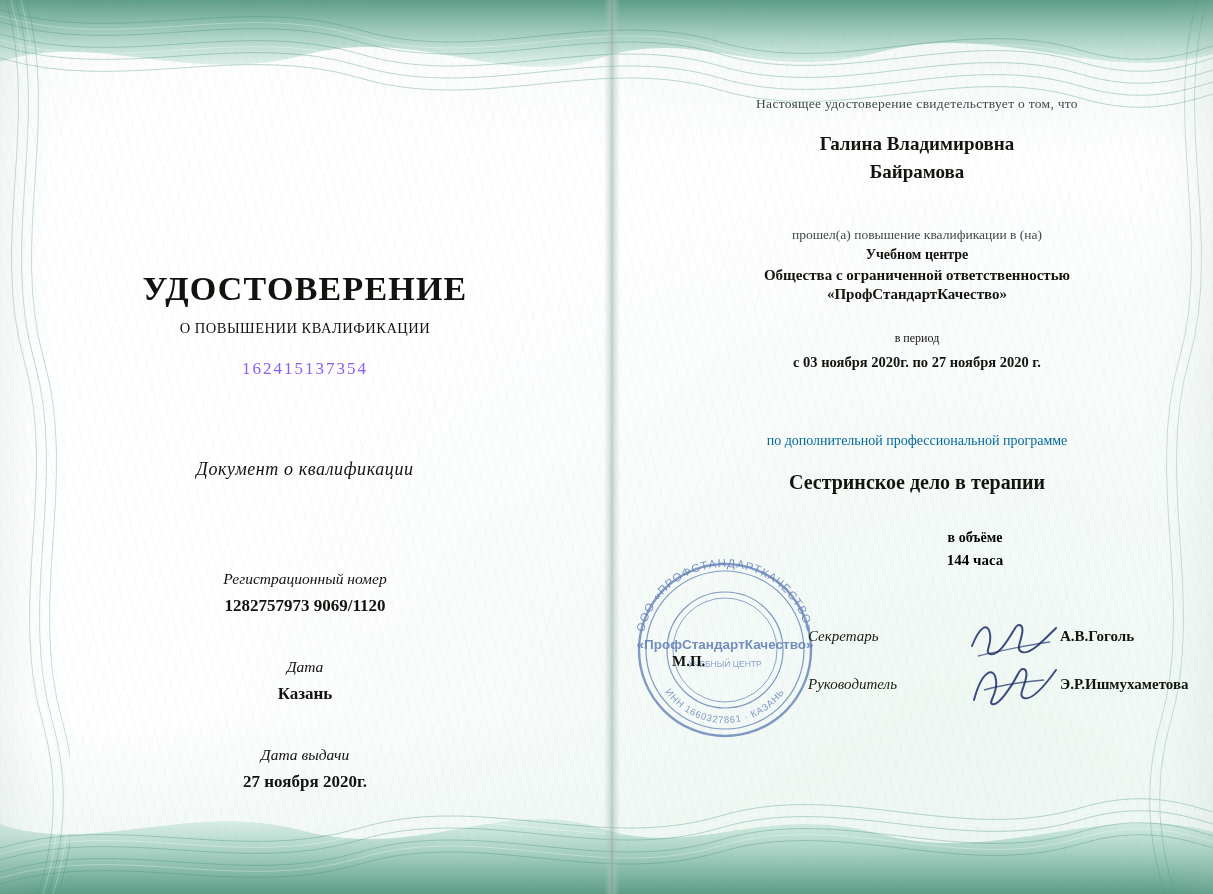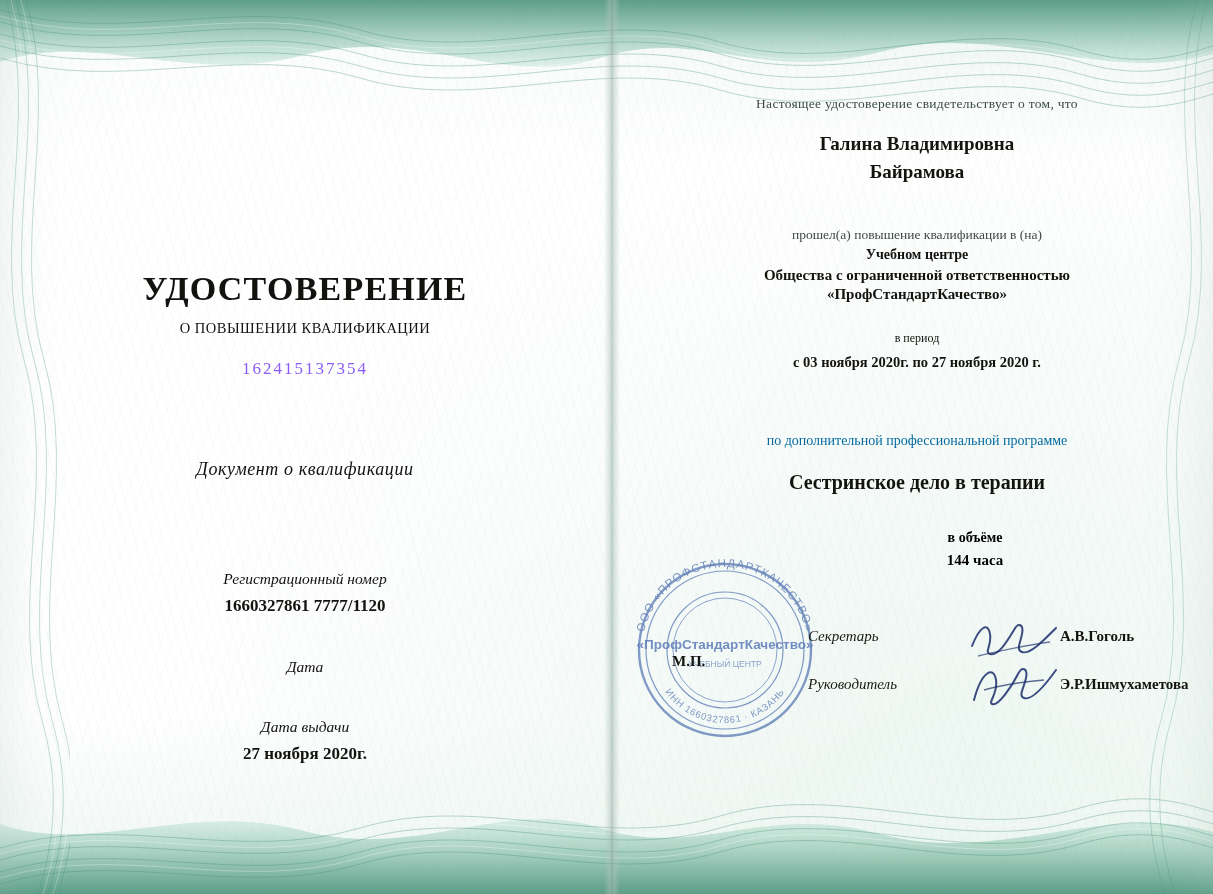--- a/index.html
+++ b/index.html
@@ -356,25 +356,26 @@
       <div class="title-main">УДОСТОВЕРЕНИЕ</div>
 
       <div class="title-sub">О ПОВЫШЕНИИ КВАЛИФИКАЦИИ</div>
 
       <div class="serial">162415137354</div>
 
       <div class="doc-kind">Документ  о  квалификации</div>
 
       <div class="field">
         <div class="field-label">Регистрационный номер</div>
-        <div class="field-value">1660327861 7777/1120</div>
+        <div class="field-value">1282757973 9069/1120</div>
       </div>
 
       <div class="field">
         <div class="field-label">Дата</div>
+        <div class="field-value">Казань</div>
       </div>
 
       <div class="field">
         <div class="field-label">Дата выдачи</div>
         <div class="field-value">27 ноября 2020г.</div>
       </div>
 
     </div>
   </div>
 

